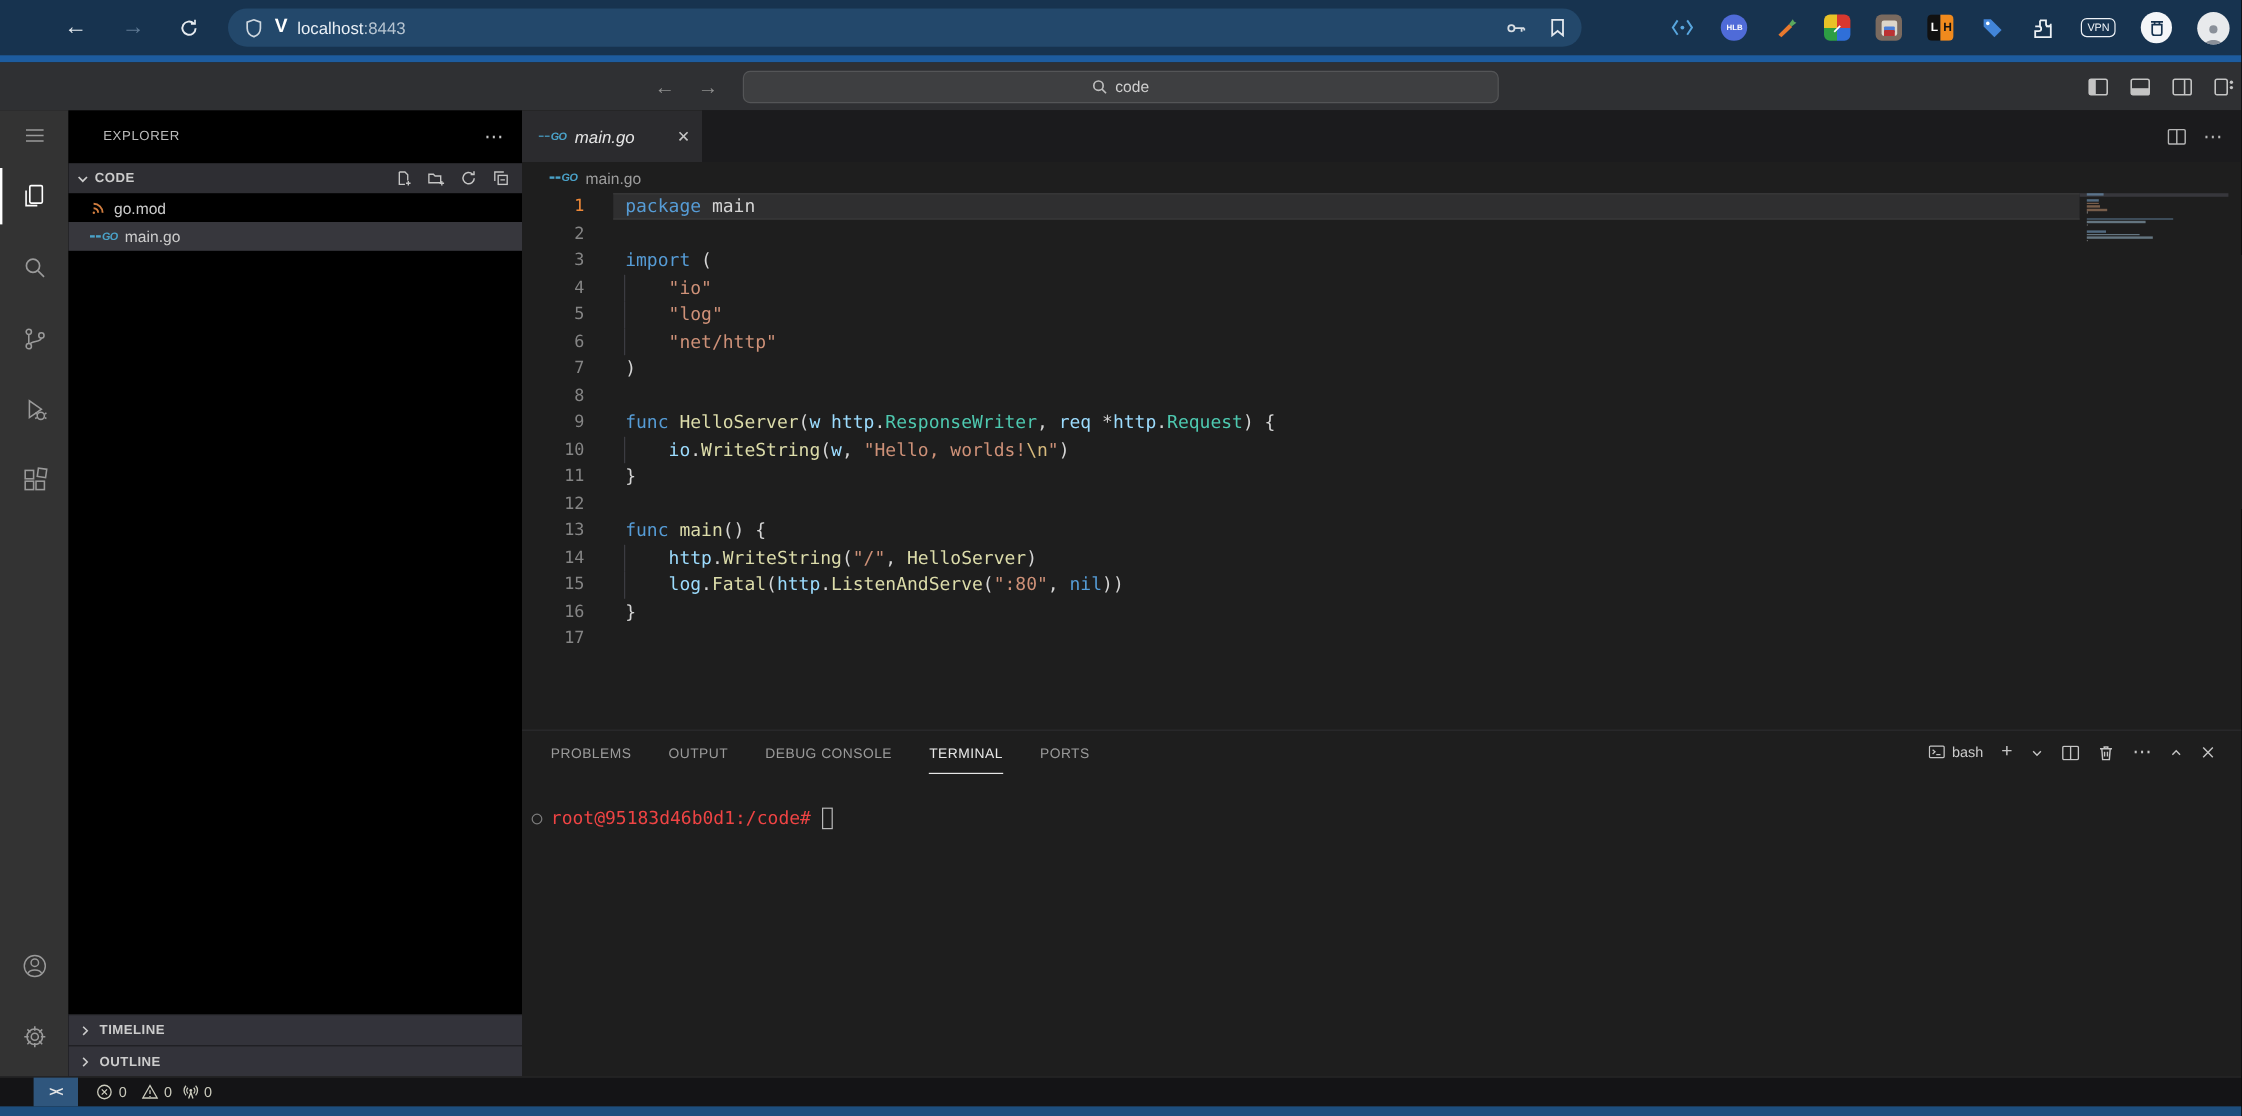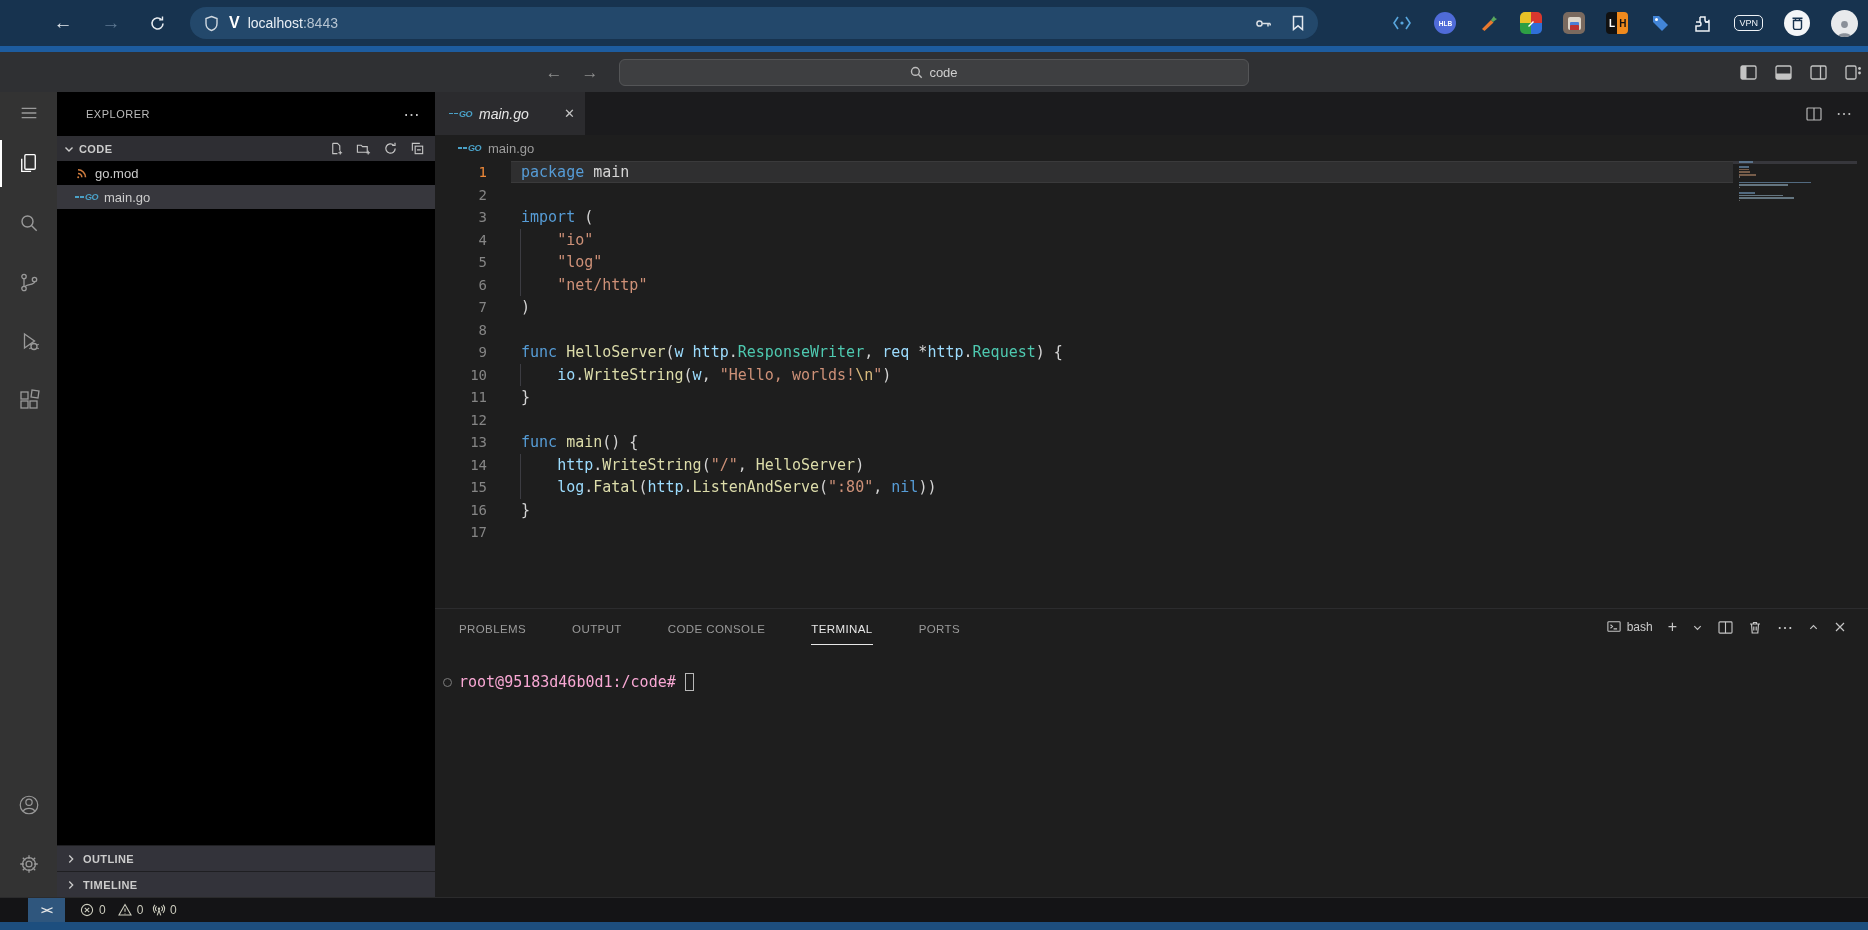--- a/index.html
+++ b/index.html
@@ -69,27 +69,27 @@
   .tk-pkg{color:var(--token_variable,#9cdcfe)} .tk-str{color:var(--token_string,#ce9178)}
   .tk-esc{color:var(--token_escape,#d7ba7d)} .tk-pln{color:var(--token_default,#d4d4d4)}
 
   .minimap { position:absolute; left:1298px; top:0; width:124px; }
   .mm-row { height:1.7px; margin-bottom:.9px; display:flex; }
   .mm-bar { height:1.7px; margin-left:6px; opacity:.65; }
   .mm-hl { position:absolute; left:0; top:0; width:124px; height:3px; background:#37373c; }
 
   
   .panel { position:absolute; left:0; top:516px; width:1433px; height:289px; background:#1e1e1e; border-top:1px solid #2c2c2e; }
-  .panel-header { position:relative; height:36px; display:flex; align-items:flex-end; gap:46px; padding-left:24px; }
+  .panel-header { position:relative; height:36px; display:flex; align-items:flex-end; gap:31px; padding-left:24px; }
   .panel-tab { font-size:11.5px; letter-spacing:.4px; color:#9a9a9a; padding-bottom:9px; border-bottom:1px solid transparent; }
   .panel-tab.active { color:#e7e7e7; border-bottom-color:#e7e7e7; }
   .panel-actions { position:absolute; right:22px; top:0; height:36px; display:flex; gap:15px; align-items:center; color:#c5c5c5; }
   .shell-group { display:flex; gap:6px; font-size:12px; color:#cccccc; }
   .term-body { position:relative; padding-top:28px; }
-  .term-line { position:relative; padding-left:24px; font-family:"DejaVu Sans Mono", monospace; font-size:15px; color:#f9a8d4; display:flex; align-items:center; }
+  .term-line { position:relative; padding-left:24px; font-family:"DejaVu Sans Mono", monospace; font-size:15px; color:#ef4444; display:flex; align-items:center; }
   .term-deco { position:absolute; left:8px; width:9px; height:9px; border:1px solid #7c7c7c; border-radius:50%; }
   .term-cursor { display:inline-block; width:9px; height:18px; border:1px solid #b8b8b8; margin-left:9px; }
 
   
   .statusbar { position:absolute; left:0; top:897px; width:1868px; height:25px; background:#141416; border-top:1px solid #2b2b2c; color:#cbcbbd; font-size:12px; }
   .remote-box { position:absolute; left:28px; top:0; width:37px; height:24px; background:#2f567d; color:#e8e8e8; display:flex; align-items:center; justify-content:center; font-size:11px; font-weight:bold; letter-spacing:-1px; }
   .diag { position:absolute; left:80px; top:0; height:24px; display:flex; align-items:center; gap:5px; }
   .diag .num { margin-right:7px; }
   .ports-ind { position:absolute; left:152px; top:0; height:24px; display:flex; align-items:center; gap:4px; }
   .sb-right { position:absolute; right:14px; top:0; height:24px; display:flex; align-items:center; gap:22px; }
@@ -349,27 +349,27 @@
               <span class="txt">GO</span>
             </span>
             <span>main.go</span>
           </div>
         </div>
       <div class="sb-bottom">
         <div class="sb-panelrow">
           <svg width="12" height="12" viewBox="0 0 14 14" fill="none" stroke="#cccccc" stroke-width="1.5">
               <path d="M5 3l4 4-4 4"></path>
             </svg>
-          <span>OUTLINE</span>
+          <span>TIMELINE</span>
         </div>
         <div class="sb-panelrow">
           <svg width="12" height="12" viewBox="0 0 14 14" fill="none" stroke="#cccccc" stroke-width="1.5">
               <path d="M5 3l4 4-4 4"></path>
             </svg>
-          <span>TIMELINE</span>
+          <span>OUTLINE</span>
         </div>
       </div>
     </div>
 
     <div class="editor-area">
       <div class="tabbar">
         <div class="tab">
           <span class="go-badge">
               <span class="dash"></span>
               <span class="dash"></span>
@@ -520,21 +520,21 @@
               <span class="mm-bar" style="width: 1.2px; background: rgb(138, 138, 138);"></span>
             </div>
             <div class="mm-row"></div>
           </div>
       </div>
 
       <div class="panel">
         <div class="panel-header" id="panel-tabs">
             <span class="panel-tab">PROBLEMS</span>
             <span class="panel-tab">OUTPUT</span>
-            <span class="panel-tab">CODE CONSOLE</span>
+            <span class="panel-tab">DEBUG CONSOLE</span>
             <span class="panel-tab active">TERMINAL</span>
             <span class="panel-tab">PORTS</span>
           </div>
         <div class="panel-actions">
           <span class="shell-group">
             <svg width="14" height="13" viewBox="0 0 16 14" fill="none" stroke="#c5c5c5" stroke-width="1.2">
                 <rect x="1" y="1.5" width="14" height="11" rx="1"></rect>
                 <path d="M4 5l2.3 2L4 9M7.5 9.7h4"></path>
               </svg>
             <span>bash</span>

